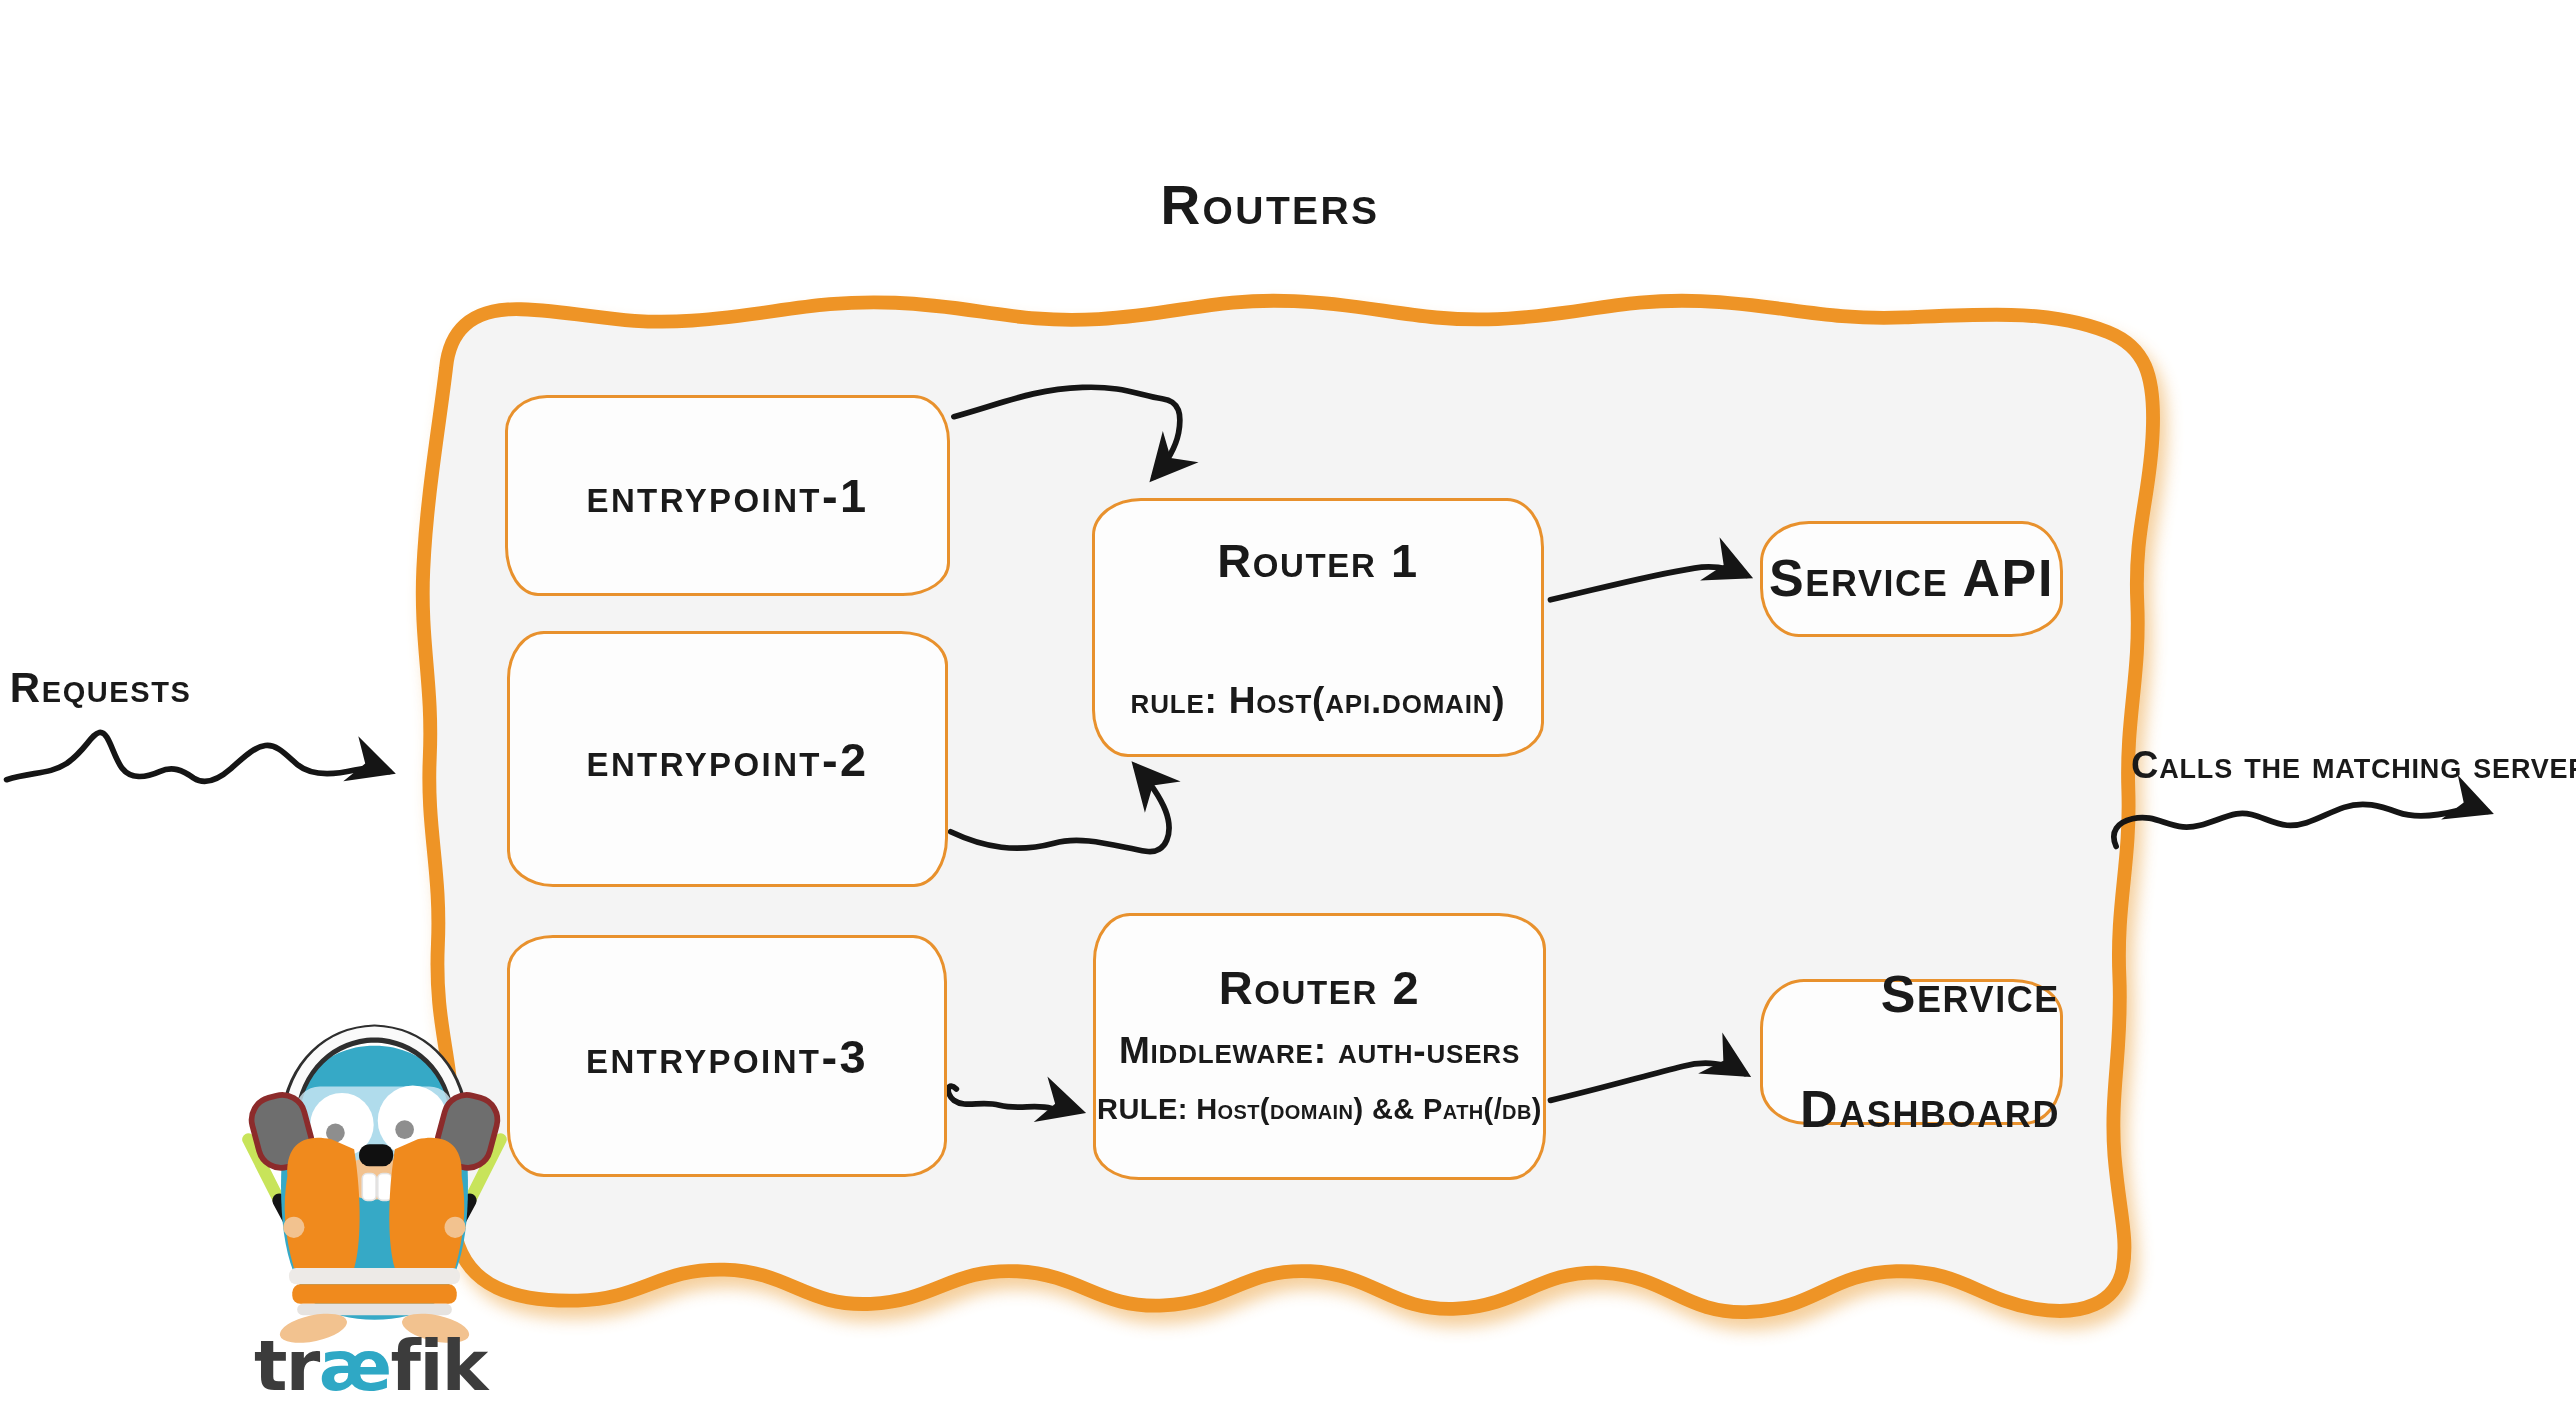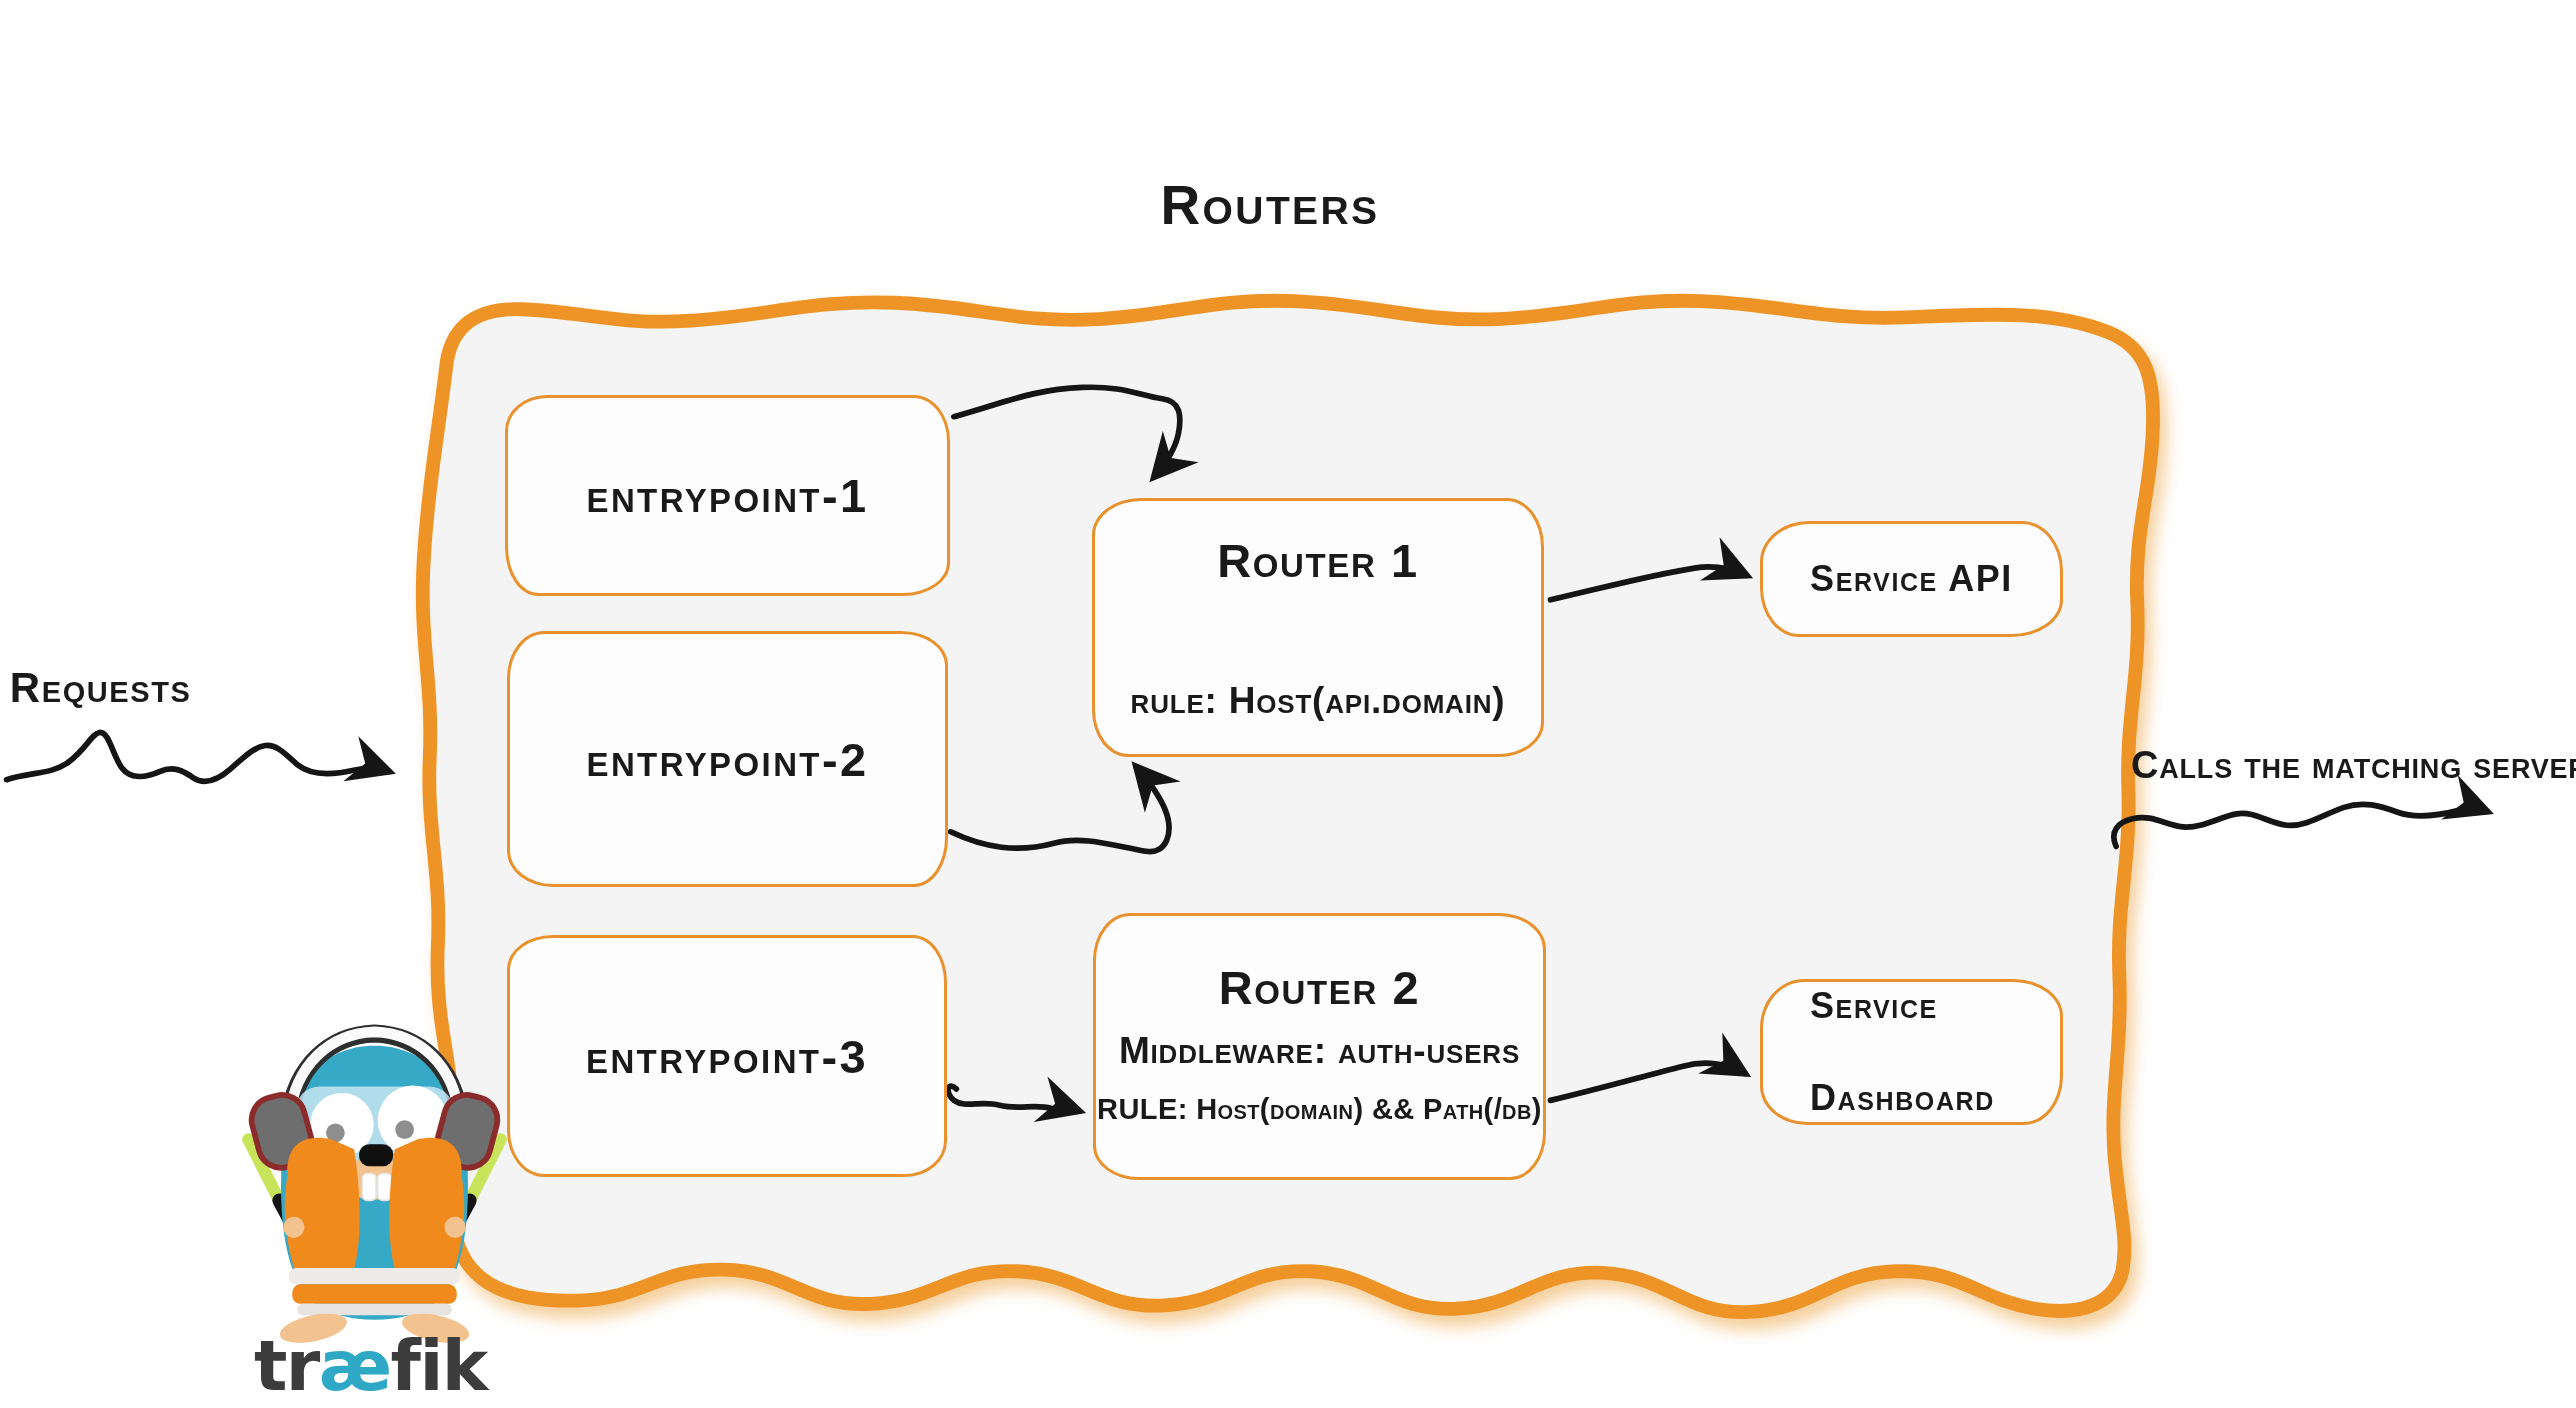--- a/index.html
+++ b/index.html
@@ -13,28 +13,28 @@
     position:absolute;background:#fdfdfd;border:3.3px solid #e8912d;
     display:flex;flex-direction:column;align-items:center;justify-content:center;
     box-sizing:border-box;z-index:2;
   }
   .ep1{left:505px;top:395px;width:445px;height:201px;border-radius:42px 36px 47px 33px / 36px 46px 33px 49px;}
   .ep2{left:507px;top:631px;width:441px;height:256px;border-radius:37px 47px 34px 46px / 47px 34px 49px 36px;}
   .ep3{left:507px;top:935px;width:440px;height:242px;border-radius:46px 34px 42px 37px / 34px 47px 36px 46px;}
   .r1{left:1092px;top:498px;width:452px;height:259px;border-radius:49px 37px 46px 36px / 37px 49px 34px 47px;}
   .r2{left:1093px;top:913px;width:453px;height:267px;border-radius:37px 47px 36px 46px / 47px 36px 47px 34px;}
   .s1{left:1760px;top:521px;width:303px;height:116px;border-radius:49px 41px 52px 39px / 41px 50px 37px 49px;}
-  .s2{left:1760px;top:979px;width:303px;height:146px;border-radius:44px 50px 39px 47px / 49px 37px 49px 39px;align-items:flex-start;padding-left:47px;gap:40px;}
+  .s2{left:1760px;top:979px;width:303px;height:146px;border-radius:44px 50px 39px 47px / 49px 37px 49px 39px;align-items:flex-end;padding-left:47px;gap:40px;}
   .ep-label{font-size:47px;letter-spacing:2.4px;}
   .router-title{font-size:47px;letter-spacing:1.6px;}
   .router-rule{font-size:37px;letter-spacing:0.8px;margin-top:92px;}
   .r2 .router-title{margin-top:-6.5px;}
   .r2-rule{font-size:29px;letter-spacing:0.4px;margin-top:21px;white-space:nowrap;}
   .r2-middleware{font-size:37px;letter-spacing:0.8px;margin-top:14.7px;white-space:nowrap;}
-  .service-label{font-size:36px;letter-spacing:1.6px;line-height:1.45;}
+  .service-label{font-size:52px;letter-spacing:1.6px;line-height:1.45;}
   .page-title{position:absolute;left:1042px;top:173px;width:456px;text-align:center;font-size:55px;letter-spacing:2.4px;z-index:2;}
   .requests-label{position:absolute;left:9.8px;top:664px;font-size:42px;letter-spacing:1.6px;z-index:2;}
   .calls-label{position:absolute;left:2131px;top:744px;font-size:38px;letter-spacing:0.8px;white-space:nowrap;z-index:2;}
   .wordmark{
     position:absolute;left:254px;top:1325px;z-index:4;
     font-family:"DejaVu Sans",sans-serif;font-weight:700;font-size:70px;letter-spacing:-1.6px;color:#3c3c3c;
   }
   .wordmark .ae{color:#2fa8c5;}
   svg{display:block;}
   .bgsvg{z-index:1;}

